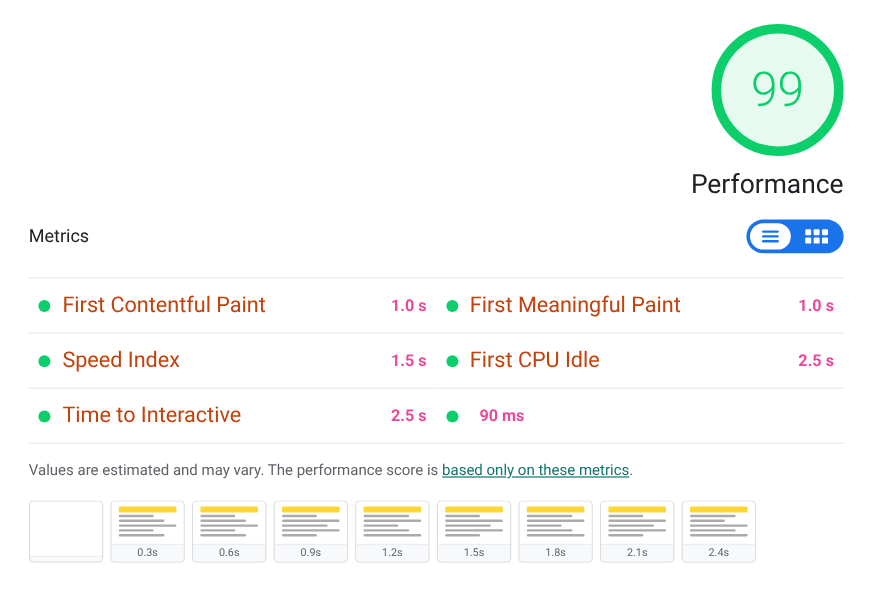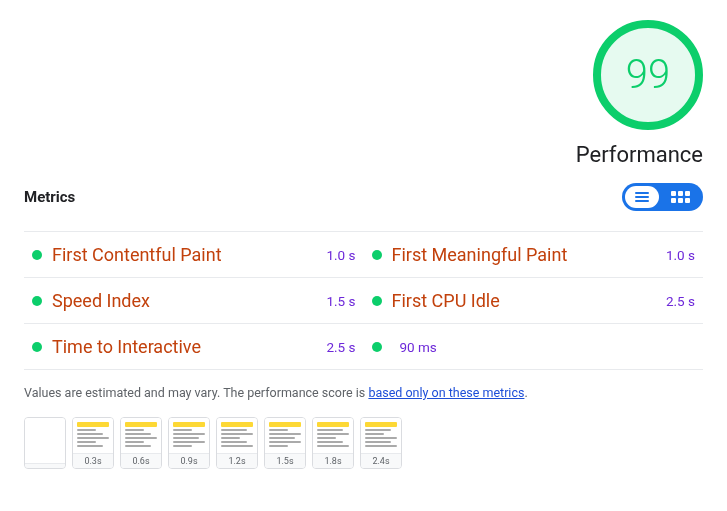--- a/index.html
+++ b/index.html
@@ -51,21 +51,21 @@
     .metrics-header {
       display: flex;
       align-items: center;
       justify-content: space-between;
       margin-bottom: 12px;
       padding-bottom: 8px;
     }
 
     .metrics-title {
       font-size: 15px;
-      font-weight: 700;
+      font-weight: 400;
       color: #202124;
     }
 
     .view-toggle {
       display: flex;
       background: #1a73e8;
       border-radius: 20px;
       overflow: hidden;
       padding: 3px;
       gap: 2px;
@@ -138,48 +138,48 @@
     }
 
     .metric-name {
       font-size: 18px;
       color: #c2410c;
       flex: 1;
     }
 
     .metric-value {
       font-size: 13.5px;
-      color: #6d28d9;
-      font-weight: 400;
+      color: #ec4899;
+      font-weight: 700;
       margin-left: 8px;
       white-space: nowrap;
     }
 
     
     .footer-note {
       font-size: 12.5px;
       color: #5f6368;
       margin-top: 14px;
       line-height: 1.5;
     }
 
     .footer-note a {
-      color: #1d4ed8;
+      color: #0f766e;
     }
 
     
     .filmstrip {
       display: flex;
       gap: 6px;
       margin-top: 14px;
       overflow-x: auto;
     }
 
     .filmstrip-frame {
-      width: 42px;
+      width: 62px;
       height: 52px;
       border: 1px solid #dadce0;
       border-radius: 4px;
       background: #fff;
       flex-shrink: 0;
       overflow: hidden;
       position: relative;
       display: flex;
       flex-direction: column;
     }
@@ -387,20 +387,33 @@
         <div class="page-line medium"></div>
         <div class="page-line full"></div>
       </div>
     </div>
     <div class="timestamp">1.8s</div>
   </div>
   <div class="filmstrip-frame">
     <div class="page-content">
       <div class="page-lines">
         <div class="page-line highlight full"></div>
+        <div class="page-line short"></div>
+        <div class="page-line full"></div>
+        <div class="page-line medium"></div>
+        <div class="page-line full"></div>
+        <div class="page-line short"></div>
+      </div>
+    </div>
+    <div class="timestamp">2.1s</div>
+  </div>
+  <div class="filmstrip-frame">
+    <div class="page-content">
+      <div class="page-lines">
+        <div class="page-line highlight full"></div>
         <div class="page-line medium"></div>
         <div class="page-line short"></div>
         <div class="page-line full"></div>
         <div class="page-line medium"></div>
         <div class="page-line full"></div>
       </div>
     </div>
     <div class="timestamp">2.4s</div>
   </div>
 </div>

